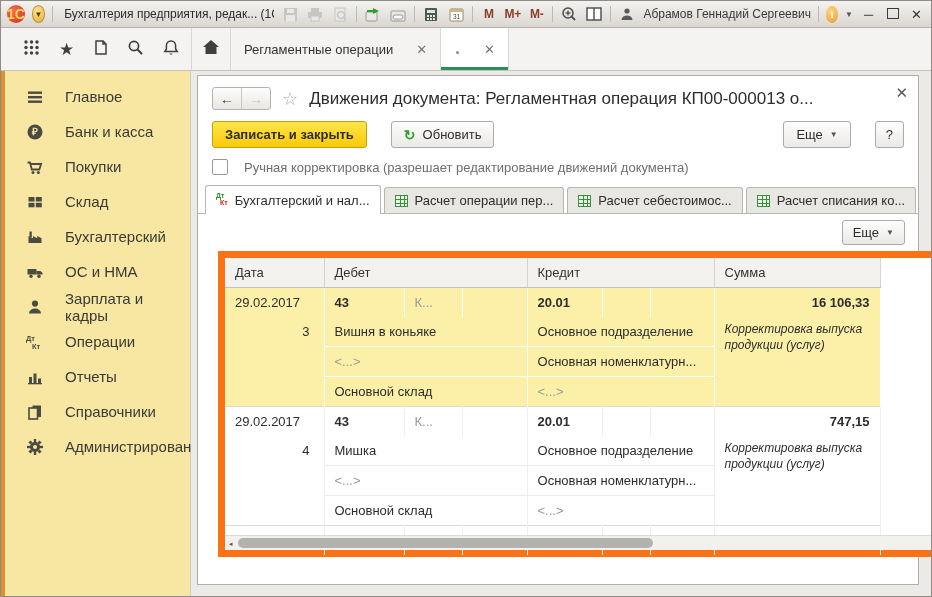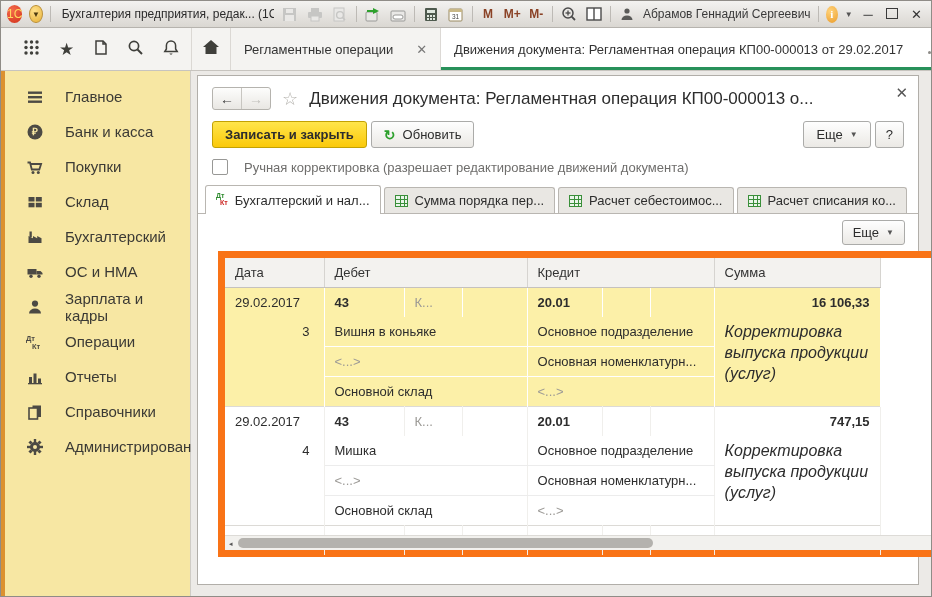--- a/index.html
+++ b/index.html
@@ -8,21 +8,21 @@
 
   
   .titlebar{height:26px;background:linear-gradient(#f3f2f0,#dad7d2);border-bottom:1px solid #b6b3ae;display:flex;align-items:center;padding:0 6px;gap:7px;font-size:12px;color:#222}
   .tb-sep{width:1px;height:16px;background:#bdbab5;flex:0 0 1px}
   .ticon{width:18px;height:18px;display:flex;align-items:center;justify-content:center;flex:0 0 auto}
   .apptitle{white-space:nowrap;overflow:hidden;max-width:275px;margin-left:4px;color:#2b2b2b}
   .mem{font-weight:bold;color:#8a4226;font-size:12px;width:24px;text-align:center}
   .uname{color:#3a3a3a;white-space:nowrap}
   .winctl{width:24px;text-align:center;font-size:13px;color:#333}
   .maxbox{width:10px;height:9px;border:1.5px solid #3a3a3a;display:inline-block}
-  .logo1c{width:18px;height:18px;border-radius:50%;background:radial-gradient(circle at 35% 30%,#f46a4a,#d2321c);color:#ffd65e;font-size:12px;font-weight:normal;display:flex;align-items:center;justify-content:center}
+  .logo1c{width:18px;height:18px;border-radius:50%;background:radial-gradient(circle at 35% 30%,#f46a4a,#d2321c);color:#ffd65e;font-size:14px;font-weight:bold;display:flex;align-items:center;justify-content:center}
   .logodrop{width:18px;height:18px;border-radius:50%;background:radial-gradient(circle at 35% 30%,#ffe08a,#e7b23a);border:1px solid #bb913a;box-sizing:border-box;color:#4d3a10;font-size:8px;display:flex;align-items:center;justify-content:center}
   .infoic{width:17px;height:17px;border-radius:50%;background:radial-gradient(circle at 35% 30%,#ffd27a,#eb9d2b);color:#fff;font-weight:bold;font-size:11px;display:flex;align-items:center;justify-content:center;font-family:"Liberation Serif",serif}
   .tinych{font-size:8px;color:#555}
 
   
   .tabbar{height:42px;background:#f4f3f1;border-bottom:1px solid #c7c4bf;display:flex;align-items:stretch}
   .tabicons{display:flex;align-items:center;gap:19px;padding:0 0 0 22px;width:190px;box-sizing:border-box;flex:0 0 190px}
   .homebox{display:flex;align-items:center;justify-content:center;width:38px;border-left:1px solid #dbd8d4;border-right:1px solid #dbd8d4;flex:0 0 38px}
   .tab{display:flex;align-items:center;gap:23px;padding:0 13px;font-size:13px;color:#333;border-right:1px solid #dcd9d5;cursor:pointer;white-space:nowrap}
   .tab .tx{color:#777;font-size:13px}
@@ -40,21 +40,21 @@
   .pclose{position:absolute;top:9px;right:10px;font-size:15px;color:#555;line-height:1;cursor:pointer}
 
   .phead{display:flex;align-items:center;gap:11px;padding:11px 30px 4px 14px}
   .nav{display:flex;border:1px solid #b5b3ae;border-radius:3px;overflow:hidden;background:linear-gradient(#fdfdfc,#e9e7e3)}
   .nav span{width:28px;height:21px;display:flex;align-items:center;justify-content:center;font-size:14px}
   .back{color:#3d3d3d;border-right:1px solid #c8c6c1}
   .fwd{color:#c3c1bc}
   .star{color:#b4b2ad;font-size:18px}
   .ptitle{font-size:17px;color:#2d2d2d;white-space:nowrap;overflow:hidden;flex:1}
 
-  .ptb{display:flex;gap:4px;padding:7px 14px 3px}
+  .ptb{display:flex;gap:24px;padding:7px 14px 3px}
   .btn{border:1px solid #ababa9;border-radius:3px;background:linear-gradient(#fefefe,#ebe9e5);padding:5px 12px;font-size:13px;color:#2d2d2d;display:inline-flex;align-items:center;gap:7px;cursor:pointer}
   .btn.primary{background:linear-gradient(#ffe54b,#fbc90a);border-color:#c2a104;font-weight:bold}
   .dn{font-size:8px;color:#555}
   .refic{color:#2ca02c;font-size:14px;font-weight:bold;line-height:1}
   .spacer{flex:1}
   .qbtn{padding:5px 10px}
 
   .chkrow{display:flex;align-items:center;gap:16px;padding:8px 14px 9px;font-size:13px;color:#6f6e6c}
   .chk{width:14px;height:14px;border:1px solid #989896;border-radius:2px;background:#fff;flex:0 0 14px;cursor:pointer}
 
@@ -79,21 +79,21 @@
   tr.sel td{background:#fcf0a8;border-right-color:rgba(255,255,255,.75)}
   td.cellsel{background:#ffd43a}
   tr.gsep td{border-top:1px solid #dcdad6}
   .hb{border-bottom:1px solid #ececec}
   tr.sel .hb{border-bottom-color:#fff}
   .num{text-align:right;padding-right:14px;vertical-align:top;padding-top:7px}
   .acc{font-weight:bold}
   .kc{color:#9c9a96}
   .amt{text-align:right;padding-right:10px;font-weight:bold}
   .mut{color:#9c9a96}
-  .cmt{font-style:italic;vertical-align:top;padding:5px 0 0 10px;line-height:1.3;font-size:16px;white-space:normal}
+  .cmt{font-style:italic;vertical-align:top;padding:5px 0 0 10px;line-height:1.3;font-size:12px;white-space:normal}
 
   .vs{position:absolute;top:0;right:0;bottom:15px;width:16px;background:#f2f1ee;border-left:1px solid #dddbd7;box-sizing:border-box}
   .vthumb{position:absolute;top:15px;left:2px;right:2px;height:200px;background:#c9c7c3;border-radius:6px;cursor:pointer}
   .hs{position:absolute;left:0;right:16px;bottom:0;height:15px;background:#f2f1ee;border-top:1px solid #dddbd7;box-sizing:border-box}
   .hthumb{position:absolute;left:13px;top:2px;bottom:2px;width:415px;background:#b4b2ae;border-radius:6px;cursor:pointer}
   .corner{position:absolute;right:0;bottom:0;width:16px;height:15px;background:#f2f1ee}
   .sarr{position:absolute;font-size:7px;color:#555;line-height:1;cursor:pointer}
 </style>
 </head>
 <body>
@@ -229,21 +229,20 @@
     <div class="homebox">
       <span><svg width="18" height="16">
             <polygon points="9,1 17,8 14.5,8 14.5,15 3.5,15 3.5,8 1,8" fill="#3f3f3b"></polygon>
           </svg></span>
     </div>
     <div class="tab">
       <span>Регламентные операции</span>
       <span class="tx">✕</span>
     </div>
     <div class="tab active">
-      <span>Движения документа: Регламентная операция КП00-000013 от 29.02.2017</span>
       <span class="tabdot"></span>
       <span class="tx">✕</span>
     </div>
 
   </div>
 
   <div class="main">
 
     <aside class="sidebar">
       <div class="sbi">
@@ -407,21 +406,21 @@
           <span>Ручная корректировка (разрешает редактирование движений документа)</span>
         </div>
 
         <div class="dtabs">
           <span class="dtab active">
               <span class="dtkt"><span class="dt">Дт</span><br><span class="kt">Кт</span></span>
               <span>Бухгалтерский и нал...</span>
             </span>
           <span class="dtab">
               <span class="tblic"></span>
-              <span>Сумма порядка пер...</span>
+              <span>Расчет операции пер...</span>
             </span>
           <span class="dtab">
               <span class="tblic"></span>
               <span>Расчет себестоимос...</span>
             </span>
           <span class="dtab">
               <span class="tblic"></span>
               <span>Расчет списания ко...</span>
             </span>
         </div>

